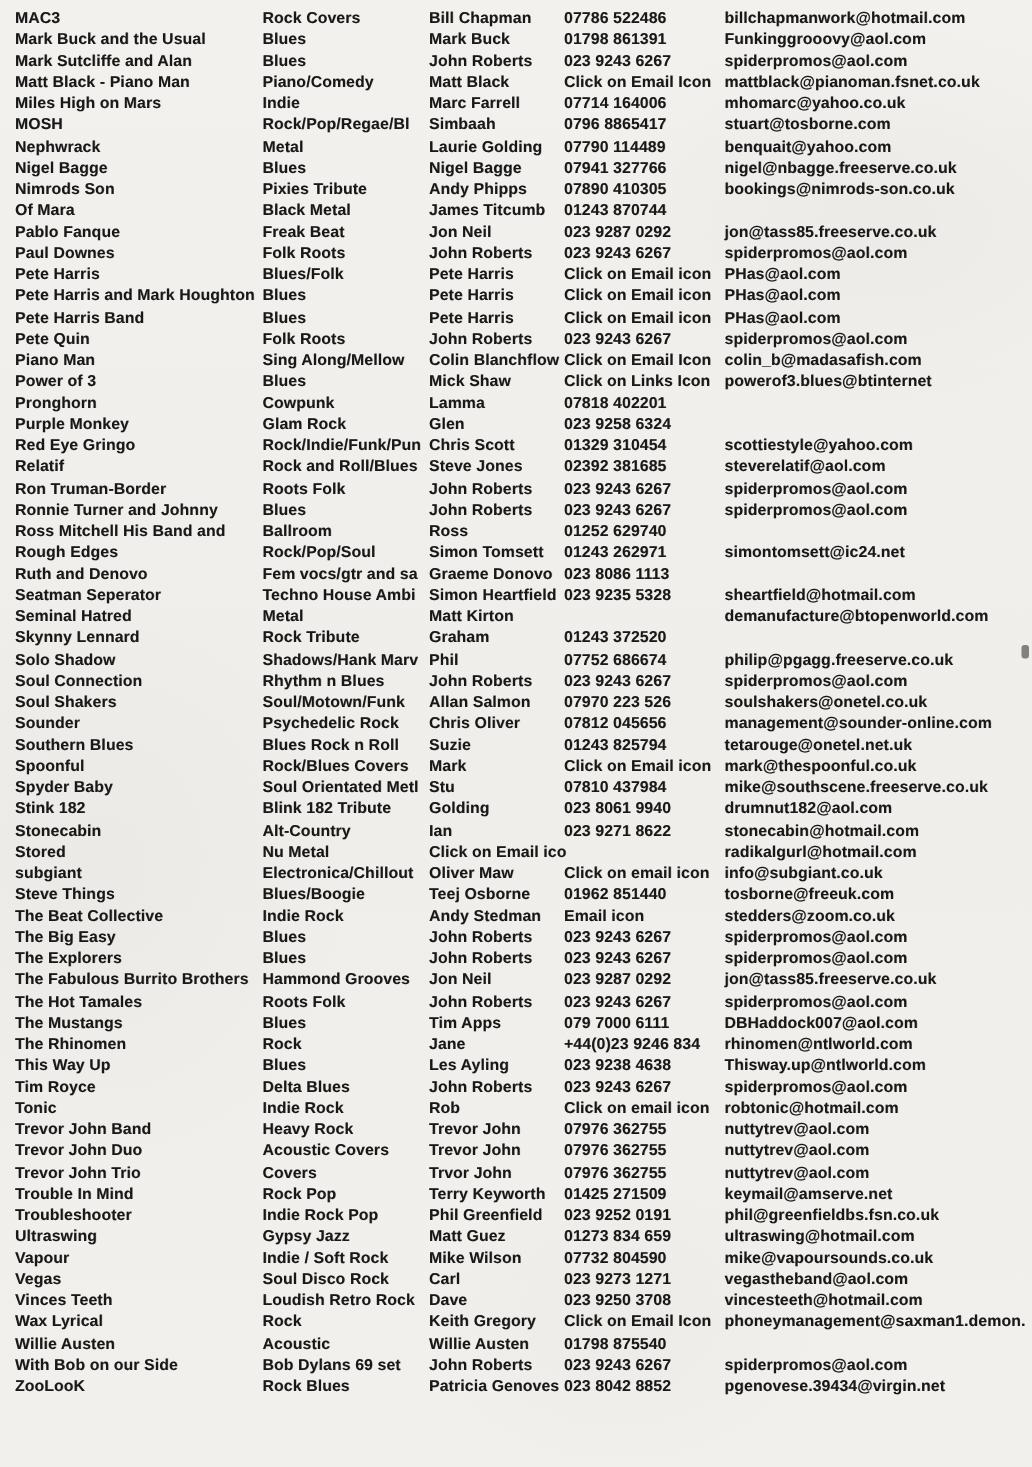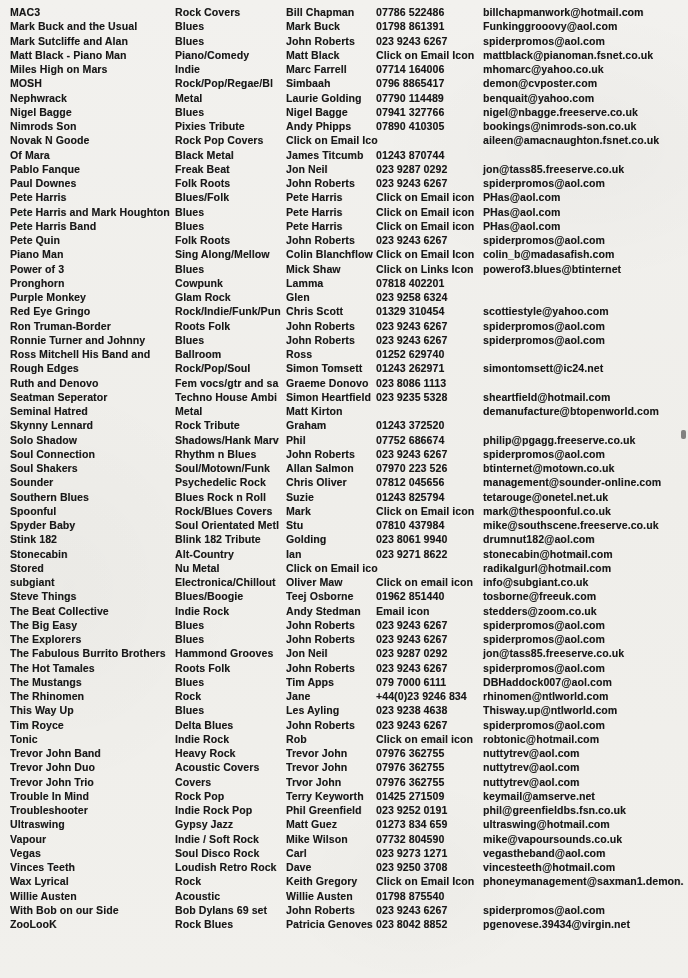--- a/index.html
+++ b/index.html
@@ -98,21 +98,21 @@
     <span class="cell c-genre">Indie</span>
     <span class="cell c-contact">Marc Farrell</span>
     <span class="cell c-phone">07714 164006</span>
     <span class="cell c-email">mhomarc@yahoo.co.uk</span>
   </div>
       <div class="row">
     <span class="cell c-band">MOSH</span>
     <span class="cell c-genre">Rock/Pop/Regae/Bl</span>
     <span class="cell c-contact">Simbaah</span>
     <span class="cell c-phone">0796 8865417</span>
-    <span class="cell c-email">demon@cvposter.com</span>
+    <span class="cell c-email">stuart@tosborne.com</span>
   </div>
       <div class="row">
     <span class="cell c-band">Nephwrack</span>
     <span class="cell c-genre">Metal</span>
     <span class="cell c-contact">Laurie Golding</span>
     <span class="cell c-phone">07790 114489</span>
     <span class="cell c-email">benquait@yahoo.com</span>
   </div>
       <div class="row">
     <span class="cell c-band">Nigel Bagge</span>
@@ -122,27 +122,20 @@
     <span class="cell c-email">nigel@nbagge.freeserve.co.uk</span>
   </div>
       <div class="row">
     <span class="cell c-band">Nimrods Son</span>
     <span class="cell c-genre">Pixies Tribute</span>
     <span class="cell c-contact">Andy Phipps</span>
     <span class="cell c-phone">07890 410305</span>
     <span class="cell c-email">bookings@nimrods-son.co.uk</span>
   </div>
       <div class="row">
-    <span class="cell c-band">Novak N Goode</span>
-    <span class="cell c-genre">Rock Pop Covers</span>
-    <span class="cell c-contact">Click on Email Ico</span>
-    <span class="cell c-phone"></span>
-    <span class="cell c-email">aileen@amacnaughton.fsnet.co.uk</span>
-  </div>
-      <div class="row">
     <span class="cell c-band">Of Mara</span>
     <span class="cell c-genre">Black Metal</span>
     <span class="cell c-contact">James Titcumb</span>
     <span class="cell c-phone">01243 870744</span>
     <span class="cell c-email"></span>
   </div>
       <div class="row">
     <span class="cell c-band">Pablo Fanque</span>
     <span class="cell c-genre">Freak Beat</span>
     <span class="cell c-contact">Jon Neil</span>
@@ -213,20 +206,27 @@
     <span class="cell c-email"></span>
   </div>
       <div class="row">
     <span class="cell c-band">Red Eye Gringo</span>
     <span class="cell c-genre">Rock/Indie/Funk/Pun</span>
     <span class="cell c-contact">Chris Scott</span>
     <span class="cell c-phone">01329 310454</span>
     <span class="cell c-email">scottiestyle@yahoo.com</span>
   </div>
       <div class="row">
+    <span class="cell c-band">Relatif</span>
+    <span class="cell c-genre">Rock and Roll/Blues</span>
+    <span class="cell c-contact">Steve Jones</span>
+    <span class="cell c-phone">02392 381685</span>
+    <span class="cell c-email">steverelatif@aol.com</span>
+  </div>
+      <div class="row">
     <span class="cell c-band">Ron Truman-Border</span>
     <span class="cell c-genre">Roots Folk</span>
     <span class="cell c-contact">John Roberts</span>
     <span class="cell c-phone">023 9243 6267</span>
     <span class="cell c-email">spiderpromos@aol.com</span>
   </div>
       <div class="row">
     <span class="cell c-band">Ronnie Turner and Johnny</span>
     <span class="cell c-genre">Blues</span>
     <span class="cell c-contact">John Roberts</span>
@@ -287,21 +287,21 @@
     <span class="cell c-genre">Rhythm n Blues</span>
     <span class="cell c-contact">John Roberts</span>
     <span class="cell c-phone">023 9243 6267</span>
     <span class="cell c-email">spiderpromos@aol.com</span>
   </div>
       <div class="row">
     <span class="cell c-band">Soul Shakers</span>
     <span class="cell c-genre">Soul/Motown/Funk</span>
     <span class="cell c-contact">Allan Salmon</span>
     <span class="cell c-phone">07970 223 526</span>
-    <span class="cell c-email">btinternet@motown.co.uk</span>
+    <span class="cell c-email">soulshakers@onetel.co.uk</span>
   </div>
       <div class="row">
     <span class="cell c-band">Sounder</span>
     <span class="cell c-genre">Psychedelic Rock</span>
     <span class="cell c-contact">Chris Oliver</span>
     <span class="cell c-phone">07812 045656</span>
     <span class="cell c-email">management@sounder-online.com</span>
   </div>
       <div class="row">
     <span class="cell c-band">Southern Blues</span>

